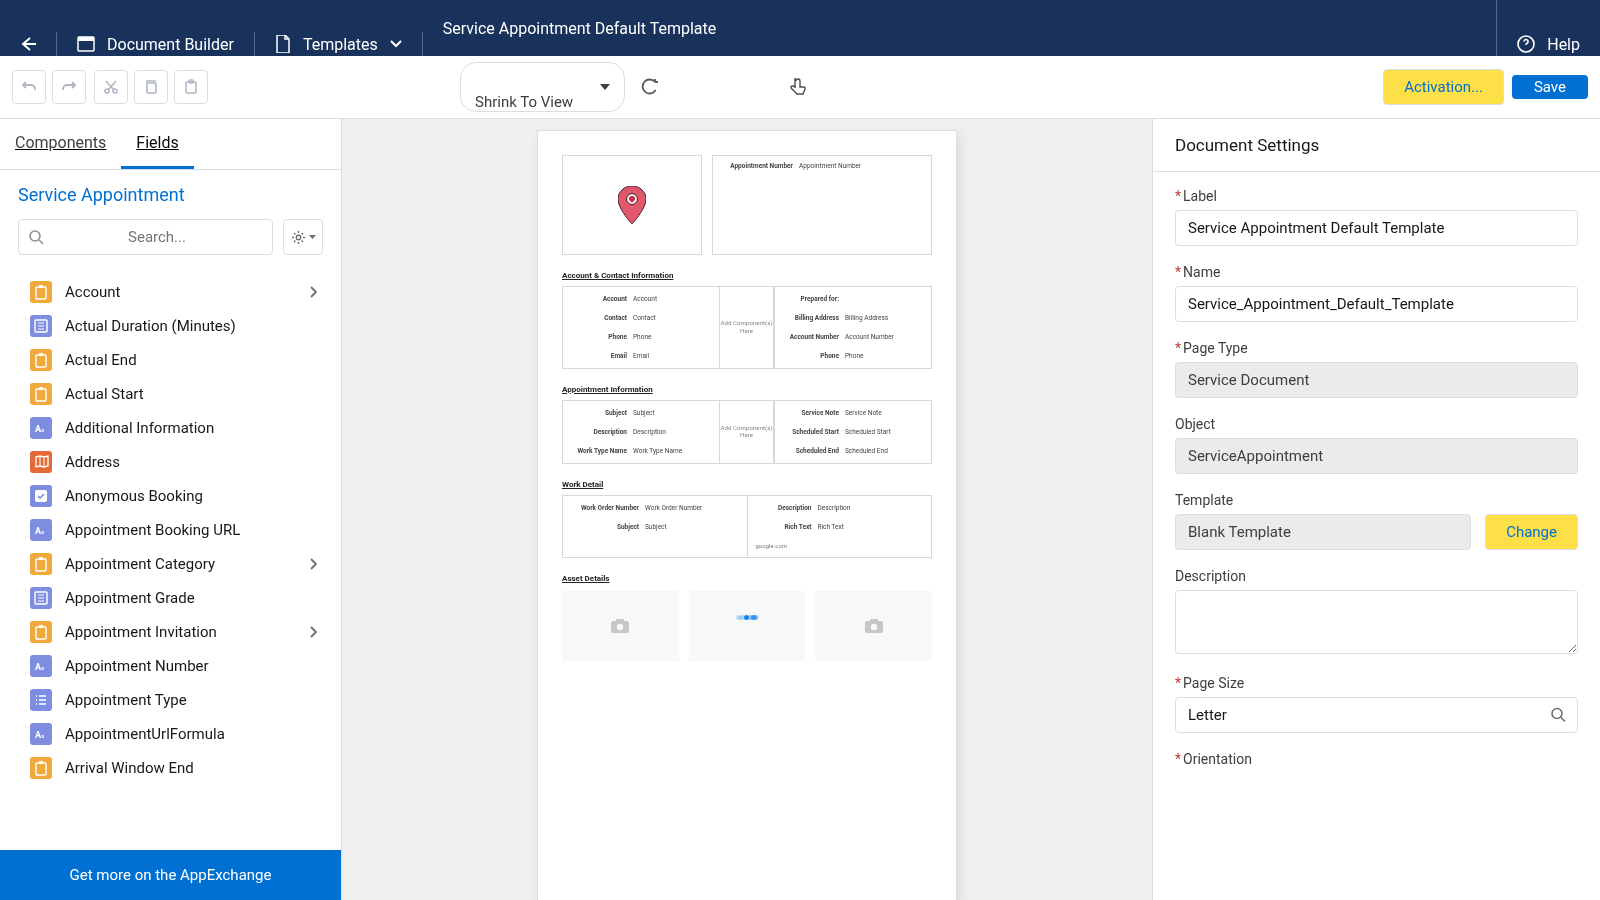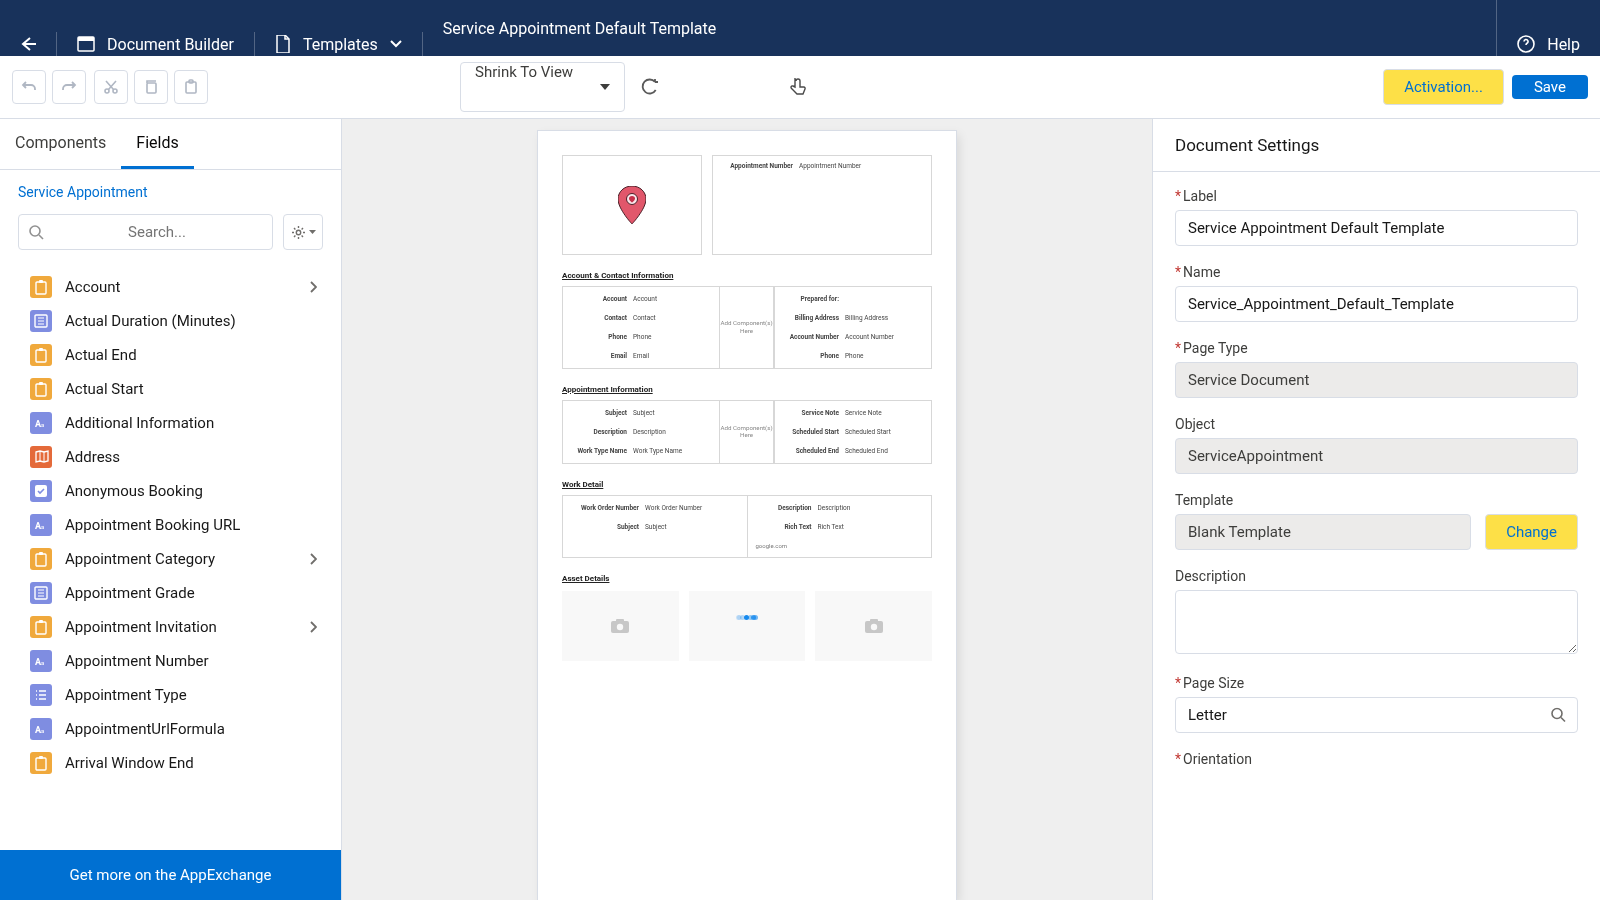--- a/index.html
+++ b/index.html
@@ -10,38 +10,38 @@
 .hdr-cell { display: flex; align-items: center; padding: 0 20px; border-right: 1px solid rgba(255,255,255,0.25); gap: 12px; margin-top: 32px; }
 .hdr-cell.back { padding: 0 18px; }
 .hdr-title { flex: 1; border-right: 1px solid rgba(255,255,255,0.25); display: flex; align-items: center; padding: 0 20px; }
 .icon { display: inline-flex; }
 svg { display: block; }
 
 
 .toolbar { height: 63px; border-bottom: 1px solid #d8dde6; display: flex; align-items: center; padding: 0 12px; gap: 8px; }
 .tb-group { display: flex; gap: 6px; }
 .tb-btn { width: 34px; height: 34px; border: 1px solid #d8dde6; border-radius: 4px; background: #fff; display: flex; align-items: center; justify-content: center; color: #b0b7c3; }
-.tb-select { height: 50px; border: 1px solid #d8dde6; border-radius: 4px; padding: 0 40px 0 14px; display: flex; align-items: flex-start; font-size: 15px; color: #3e3e3c; position: relative; min-width: 165px; }
+.tb-select { height: 50px; border: 1px solid #d8dde6; border-radius: 16px; padding: 0 40px 0 14px; display: flex; align-items: flex-end; font-size: 15px; color: #3e3e3c; position: relative; min-width: 165px; }
 .tb-select::after { content: ""; position: absolute; right: 14px; top: 50%; width: 0; height: 0; border-left: 5px solid transparent; border-right: 5px solid transparent; border-top: 6px solid #3e3e3c; transform: translateY(-50%); }
 .tb-spacer-l { width: 236px; }
 .tb-spacer { flex: 1; }
 .btn-outline { height: 36px; padding: 0 20px; border: 1px solid #d8dde6; border-radius: 4px; background: #fde047; color: #0070d2; font-size: 15px; display: flex; align-items: center; }
 .btn-primary { height: 24px; padding: 0 22px; border: none; border-radius: 4px; background: #0070d2; color: #fff; font-size: 15px; display: flex; align-items: center; }
 
 
 .main { display: flex; height: calc(900px - 56px - 63px); }
 .left { width: 342px; border-right: 1px solid #d8dde6; display: flex; flex-direction: column; }
 .center { flex: 1; background: #efefef; border-right: 1px solid #d8dde6; display: flex; justify-content: center; overflow: hidden; padding-top: 12px; }
 .right { width: 447px; overflow-y: auto; }
 
 
-.tabs { display: flex; border-bottom: 1px solid #d8dde6; }
+.tabs { display: flex; border-bottom: 1px solid #d8dde6; text-decoration: underline; }
 .tab { padding: 14px 15px; font-size: 16px; color: #3e3e3c; }
 .tab.active { color: #080707; border-bottom: 3px solid #0070d2; font-weight: 400; }
-.obj-link { padding: 14px 18px 4px; color: #0070d2; font-size: 14px; }
+.obj-link { padding: 14px 18px 4px; color: #0070d2; font-size: 18px; }
 .search-row { display: flex; gap: 10px; padding: 10px 18px 14px; align-items: center; }
 .search-box { flex: 1; height: 36px; border: 1px solid #d8dde6; border-radius: 4px; display: flex; align-items: center; padding: 0 10px; gap: 8px; color: #706e6b; }
 .search-box input { border: none; outline: none; flex: 1; font-size: 15px; color: #3e3e3c; text-align: center; }
 .gear-btn { width: 40px; height: 36px; border: 1px solid #d8dde6; border-radius: 4px; display: flex; align-items: center; justify-content: center; gap: 3px; color: #706e6b; }
 .field-list { flex: 1; overflow-y: auto; padding: 6px 0; }
 .field-row { display: flex; align-items: center; padding: 6px 24px 6px 30px; height: 34px; font-size: 15px; color: #181818; gap: 13px; }
 .field-icon { width: 22px; height: 22px; border-radius: 3px; display: flex; align-items: center; justify-content: center; flex-shrink: 0; }
 .field-chevron { margin-left: auto; color: #706e6b; }
 .appexchange { background: #0070d2; color: #fff; text-align: center; padding: 16px; font-size: 15px; }
 

